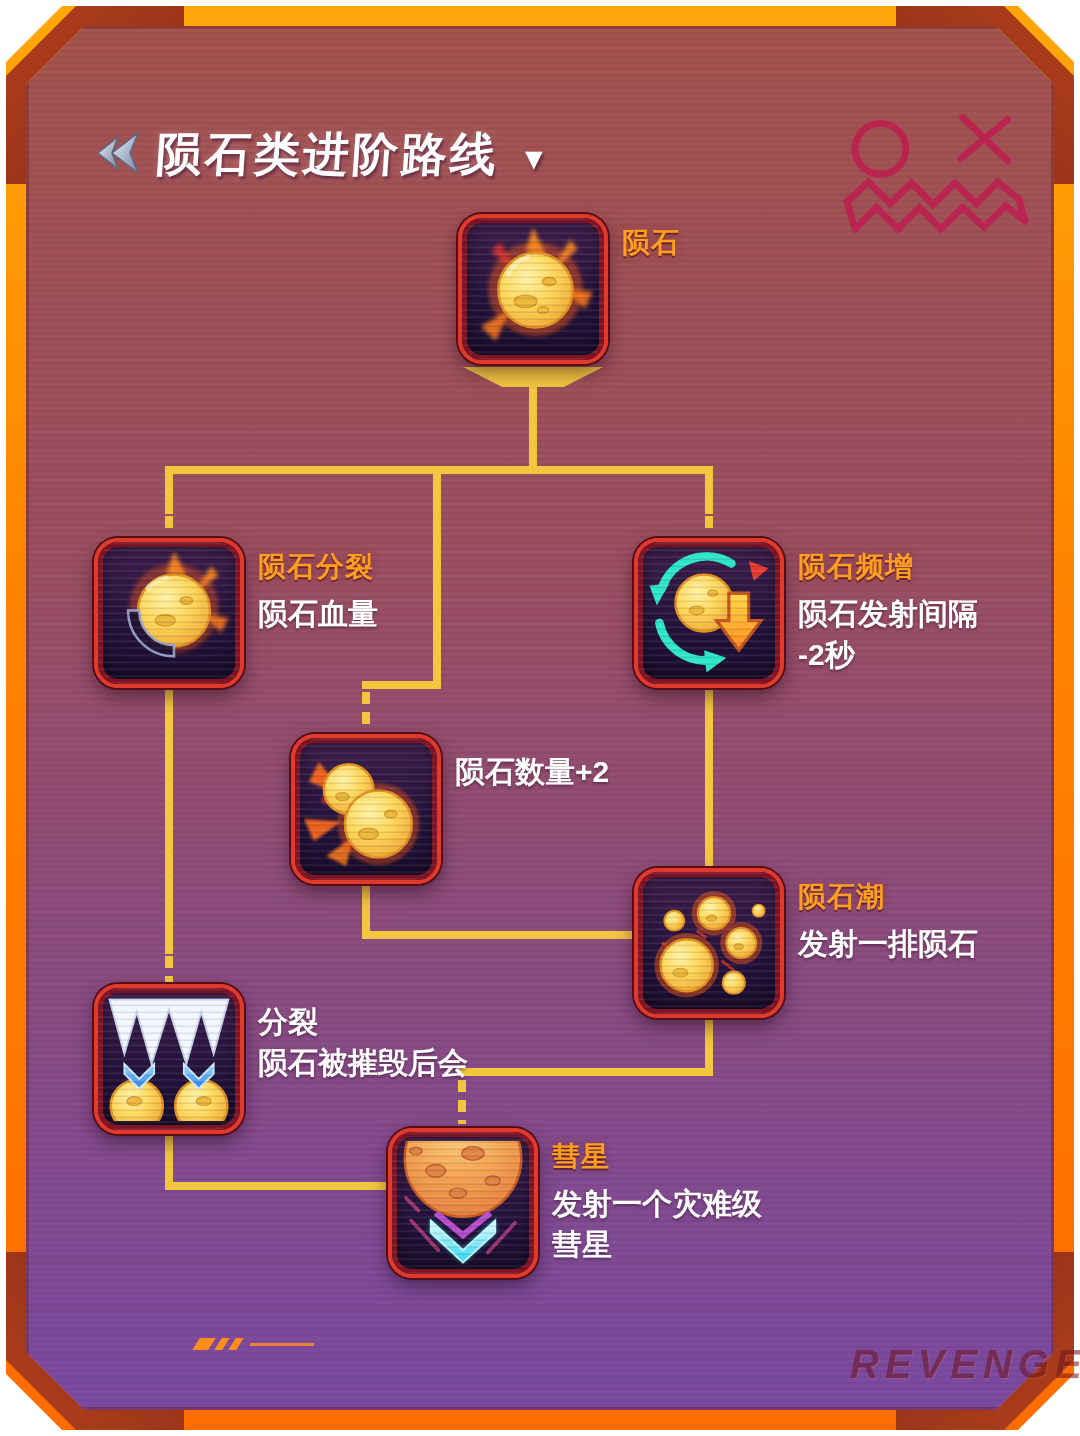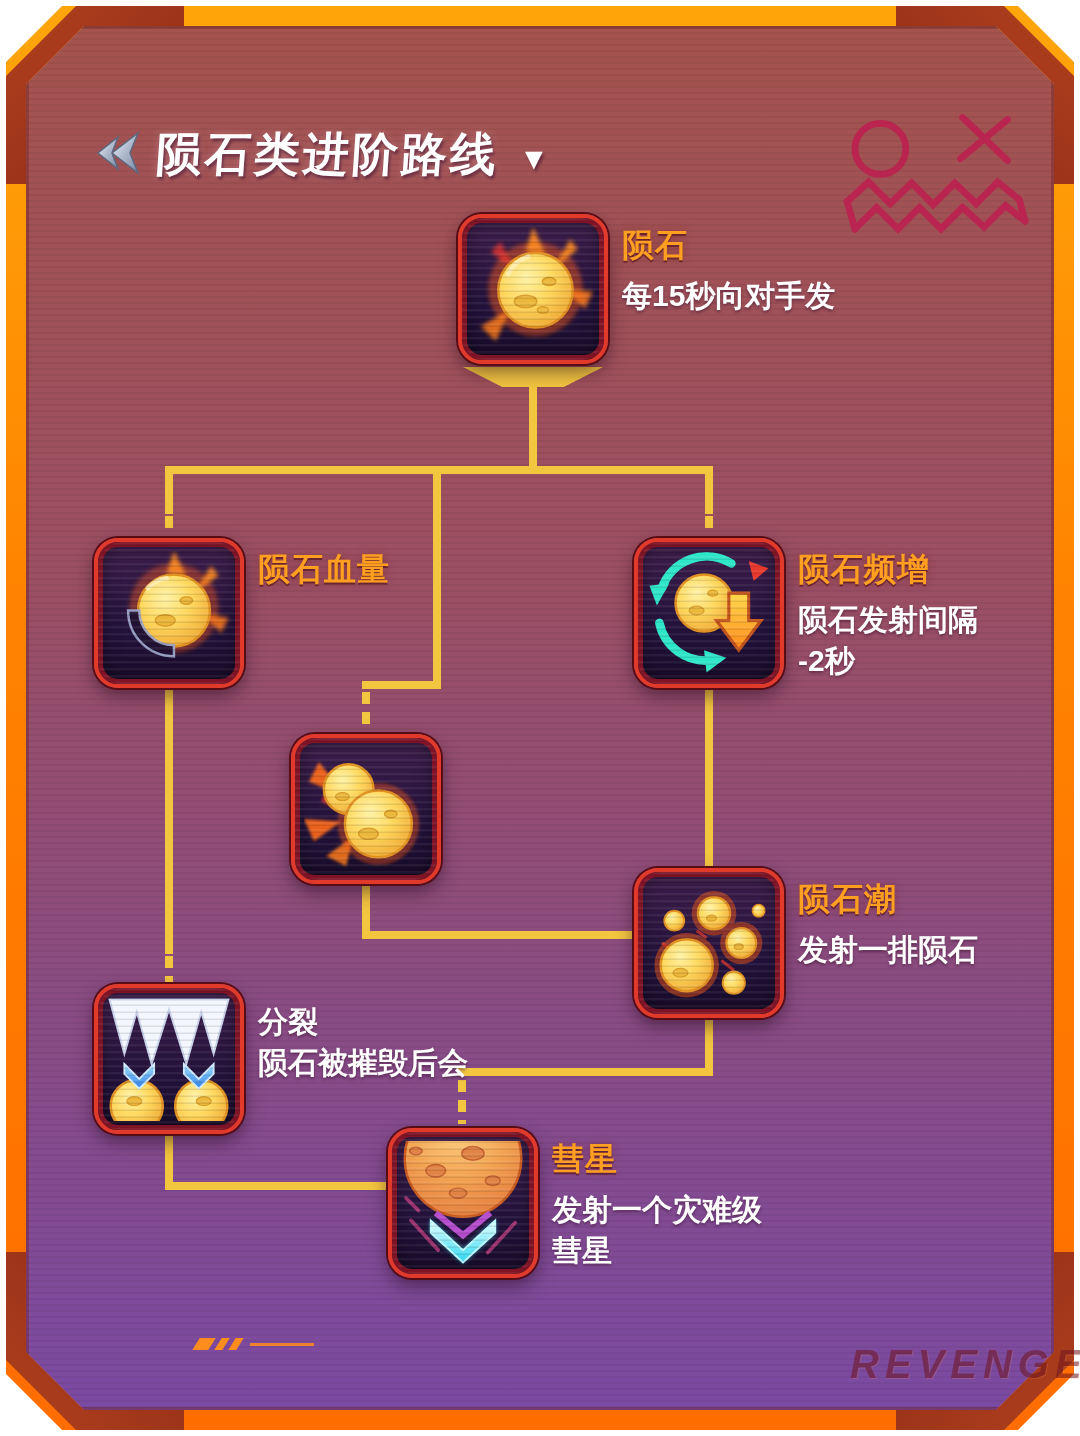--- a/index.html
+++ b/index.html
@@ -45,21 +45,21 @@
   .node{position:absolute;z-index:5;}
   .icon-box{position:absolute;left:0;top:0;width:150px;height:150px;border-radius:24px;
     background:linear-gradient(180deg,#3e1e4c 0%,#22113a 65%,#170b28 100%);
     border:4px solid #e23a2a;
     box-shadow:inset 0 0 0 5px #7e1426,inset 0 0 20px rgba(0,0,0,.6),0 0 0 2px #570c16,0 8px 18px rgba(30,5,25,.5);
     overflow:hidden;}
   .icon-box::after{content:"";position:absolute;inset:0;border-radius:inherit;pointer-events:none;
     background:repeating-linear-gradient(180deg,rgba(255,255,255,.06) 0 2px,rgba(0,0,0,.10) 3px 4px,transparent 4px 7px);}
   .icon-box svg{position:absolute;inset:9px;width:124px;height:124px;}
   .node-text{position:absolute;left:164px;top:10px;width:370px;}
-  .node-title{color:#ff9f21;font-size:32px;font-weight:800;letter-spacing:1px;white-space:nowrap;
+  .node-title{color:#ff9f21;font-size:28px;font-weight:800;letter-spacing:1px;white-space:nowrap;
     text-shadow:0 2px 0 rgba(80,15,25,.6),0 0 8px rgba(120,30,20,.45);}
   .node-desc{margin-top:8px;color:#ffffff;font-size:30px;font-weight:700;line-height:1.35;white-space:nowrap;
     text-shadow:0 2px 3px rgba(60,20,50,.55);}
 
   
   .doodle{position:absolute;left:832px;top:98px;z-index:4;opacity:.8;}
   .watermark{position:absolute;left:850px;top:1342px;z-index:4;font-size:40px;font-weight:800;font-style:italic;
     letter-spacing:6px;color:#6f161f;opacity:.55;text-shadow:1px 1px 0 rgba(255,150,100,.35);text-align:center;}
   .bl-decor{position:absolute;left:196px;top:1338px;z-index:4;display:flex;align-items:center;gap:6px;}
   .bl-decor .bar{width:16px;height:12px;background:#ff8d1e;transform:skewX(-32deg);}
@@ -164,21 +164,20 @@
         <circle cx="52" cy="51" r="30" fill="url(#i1b)" stroke="#e09122" stroke-width="2"></circle>
         <ellipse cx="44" cy="60" rx="9" ry="5" fill="#ecb83c" stroke="#d89c28" stroke-width="1.2"></ellipse>
         <ellipse cx="63" cy="44" rx="5.5" ry="3.2" fill="#ecb83c" stroke="#d89c28" stroke-width="1.2"></ellipse>
         <ellipse cx="58" cy="67" rx="4.5" ry="2.6" fill="#ecb83c" stroke="#d89c28" stroke-width="1.2"></ellipse>
         <path d="M30 38 A 27 27 0 0 1 46 24" stroke="#fff0b8" stroke-width="4" fill="none" stroke-linecap="round" opacity=".8"></path>
       </svg>
     </div>
     <div class="node-text">
       <div class="node-title">陨石</div>
       <div class="node-desc">
-        <div>每15秒向对手发</div>
       </div>
     </div>
   </div>
 
   <div class="node" style="left:94px;top:538px;">
     <div class="icon-box">
       <svg viewBox="0 0 100 100">
         <defs>
           <radialGradient id="i2b" cx="38%" cy="32%" r="78%">
             <stop offset="0" stop-color="#fff3a8"></stop>
@@ -196,22 +195,23 @@
           <path d="M98 54 L76 50 L92 66 Z" fill="#ff7a16" opacity=".85"></path>
         </g>
         <circle cx="54" cy="48" r="29" fill="url(#i2b)" stroke="#e09122" stroke-width="2"></circle>
         <ellipse cx="47" cy="56" rx="8" ry="4.6" fill="#ecb83c" stroke="#d89c28" stroke-width="1.2"></ellipse>
         <ellipse cx="64" cy="40" rx="5" ry="3" fill="#ecb83c" stroke="#d89c28" stroke-width="1.2"></ellipse>
         <path d="M17 48 A37 37 0 0 0 54 85 L54 76 A28 28 0 0 1 26 48 Z" fill="#1e1034" stroke="#9aa3c8" stroke-width="2" opacity=".95"></path>
         <path d="M33 30 A 26 26 0 0 1 48 22" stroke="#fff0b8" stroke-width="4" fill="none" stroke-linecap="round" opacity=".8"></path>
       </svg>
     </div>
     <div class="node-text">
-      <div class="node-title">陨石血量</div>
-      <div class="node-desc">
+      <div class="node-title">陨石分裂</div>
+      <div class="node-desc">
+        <div>陨石血量</div>
       </div>
     </div>
   </div>
 
   <div class="node" style="left:634px;top:538px;">
     <div class="icon-box">
       <svg viewBox="0 0 100 100">
         <defs>
           <radialGradient id="i3b" cx="38%" cy="32%" r="78%">
             <stop offset="0" stop-color="#fff3a8"></stop>
@@ -264,20 +264,23 @@
           <circle cx="60" cy="62" r="33" fill="#ff5a12" opacity=".4"></circle>
         </g>
         <circle cx="36" cy="34" r="20" fill="url(#i4b)" stroke="#e09122" stroke-width="2"></circle>
         <ellipse cx="31" cy="40" rx="5.5" ry="3.2" fill="#ecb83c" stroke="#d89c28" stroke-width="1"></ellipse>
         <circle cx="60" cy="62" r="27" fill="url(#i4b)" stroke="#e09122" stroke-width="2"></circle>
         <ellipse cx="52" cy="70" rx="8" ry="4.5" fill="#ecb83c" stroke="#d89c28" stroke-width="1.2"></ellipse>
         <ellipse cx="70" cy="54" rx="5" ry="3" fill="#ecb83c" stroke="#d89c28" stroke-width="1.2"></ellipse>
       </svg>
     </div>
     <div class="node-text">
+      <div class="node-desc">
+        <div>陨石数量+2</div>
+      </div>
     </div>
   </div>
 
   <div class="node" style="left:634px;top:868px;">
     <div class="icon-box">
       <svg viewBox="0 0 100 100">
         <defs>
           <radialGradient id="i5b" cx="38%" cy="32%" r="78%">
             <stop offset="0" stop-color="#fff3a8"></stop>
               <stop offset=".45" stop-color="#ffd95e"></stop>

